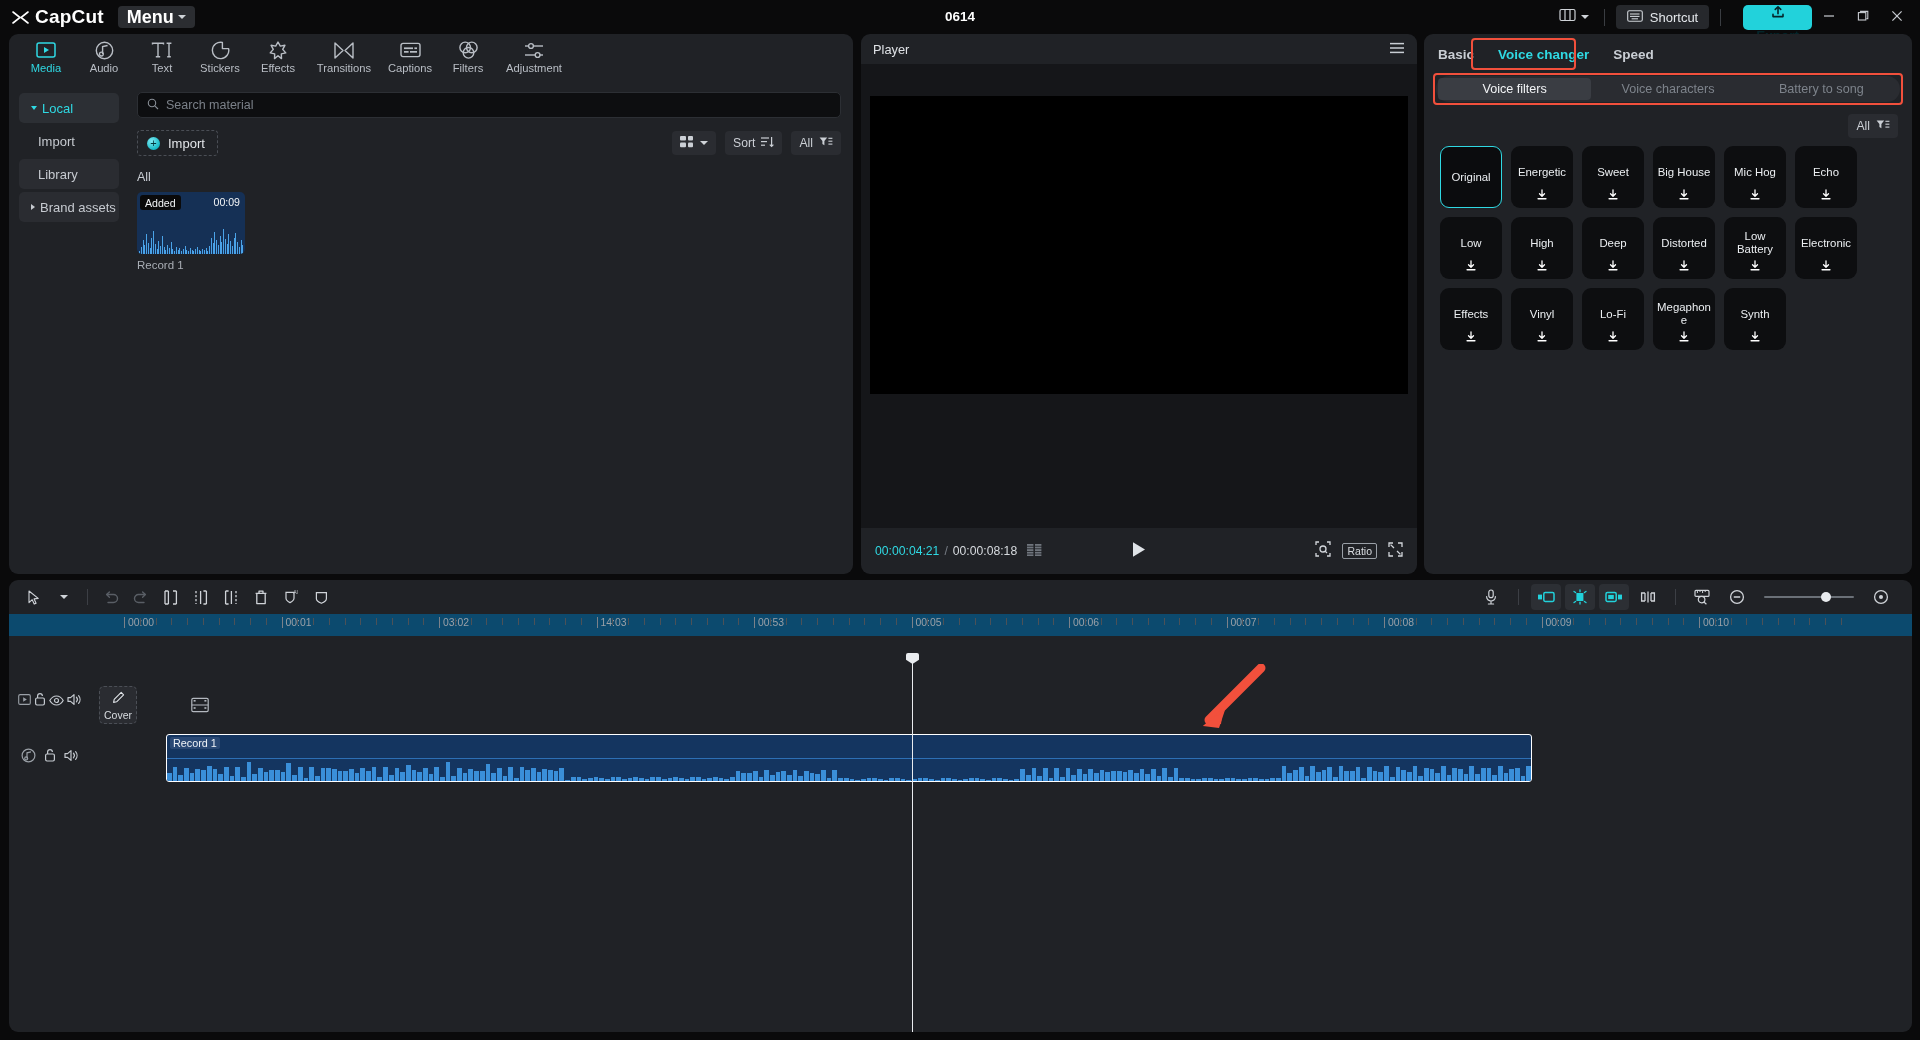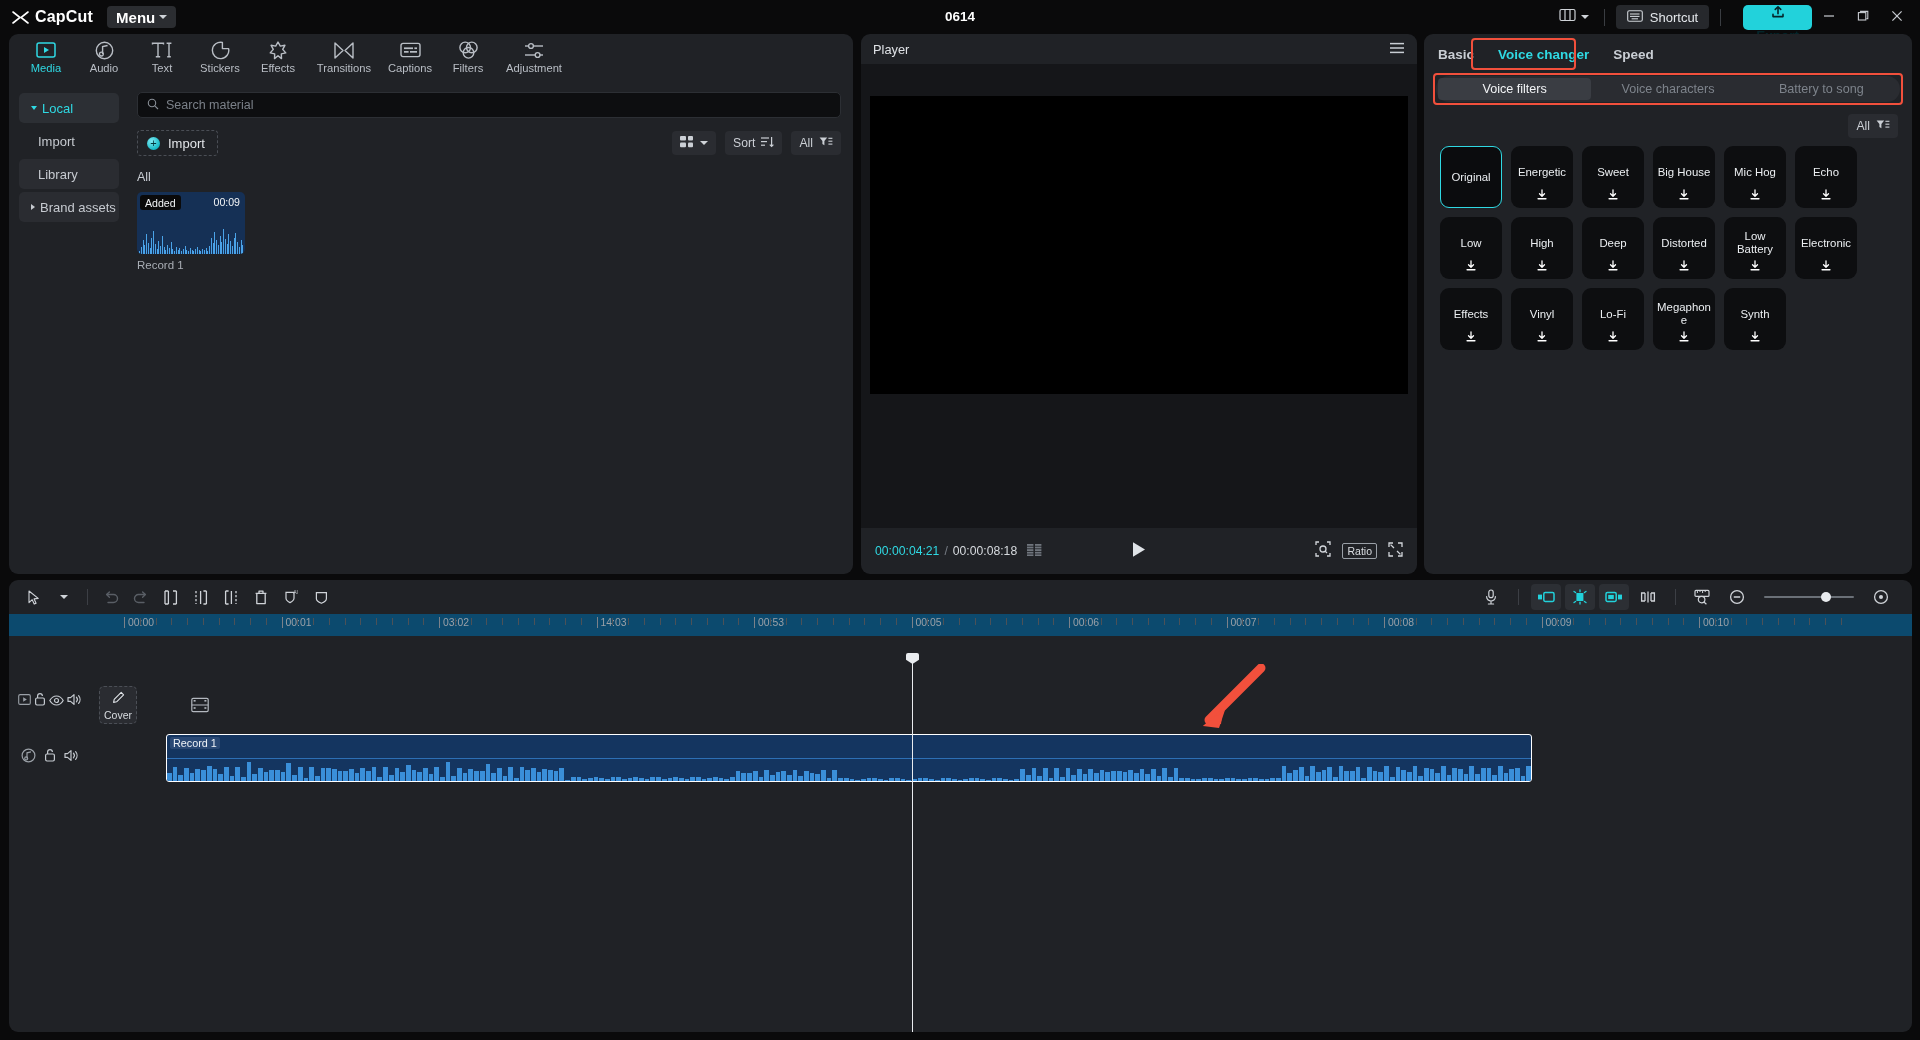--- a/index.html
+++ b/index.html
@@ -13,25 +13,25 @@
   .app { position: relative; width: 1920px; height: 1040px; }
 
   
   .titlebar {
     position: absolute; left: 0; top: 0; width: 1920px; height: 34px;
     background: #0a0a0b; display: flex; align-items: center;
   }
   .logo-wrap { display: flex; align-items: center; gap: 6px; margin-left: 12px; }
   .logo-mark { width: 17px; height: 13px; position: relative; }
   .logo-mark svg { display: block; }
-  .logo-text { font-size: 16px; font-weight: 700; color: #fff; letter-spacing: .2px; }
+  .logo-text { font-size: 19px; font-weight: 700; color: #fff; letter-spacing: .2px; }
   .menu-btn {
     margin-left: 14px; height: 22px; padding: 0 9px; border-radius: 4px;
     background: #2b2d31; display: flex; align-items: center; gap: 4px;
-    font-size: 15px; font-weight: 700; color: #fff; cursor: default;
+    font-size: 18px; font-weight: 700; color: #fff; cursor: default;
   }
   .caret { width: 0; height: 0; border-left: 4px solid transparent; border-right: 4px solid transparent;
            border-top: 4.5px solid #cfd3d8; }
   .proj-title {
     position: absolute; left: 0; right: 0; top: 0; height: 34px; line-height: 34px;
     text-align: center; font-size: 13.5px; font-weight: 700; color: #fff; pointer-events: none;
   }
   .tb-right { margin-left: auto; display: flex; align-items: center; gap: 0; padding-right: 6px; }
   .tb-sep { width: 1px; height: 17px; background: #3a3d42; margin: 0 11px; }
   .layout-btn { display: flex; align-items: center; gap: 5px; padding: 3px 4px; border-radius: 4px; }

